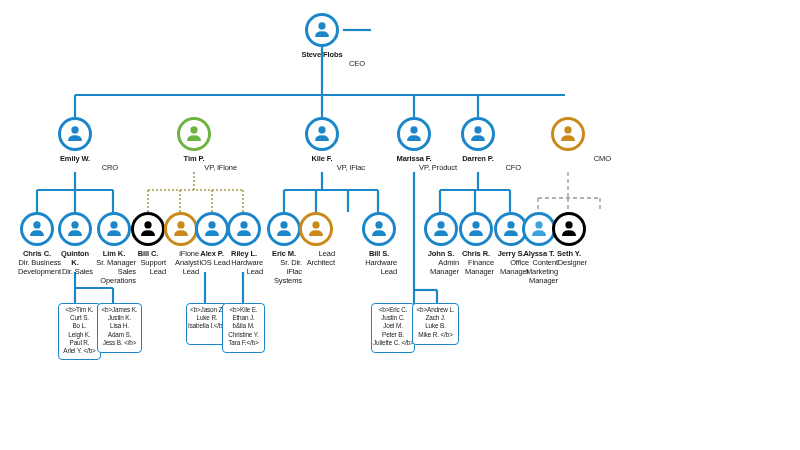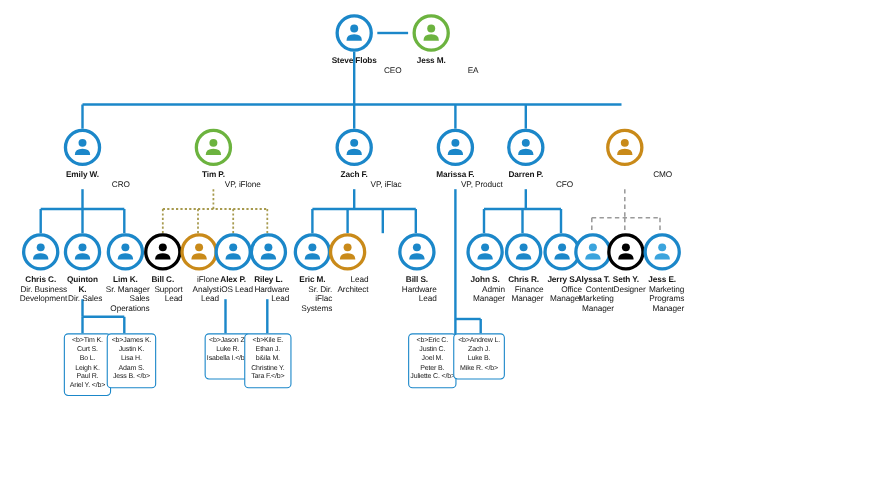--- a/index.html
+++ b/index.html
@@ -129,61 +129,51 @@
     <div class="avatar blue">
       <svg viewBox="0 0 34 34">
           <circle cx="17" cy="12" r="4.4" fill="#1b87c9"></circle>
           <path d="M8.5 25.5 q0-7 8.5-7 q8.5 0 8.5 7 z" fill="#1b87c9"></path>
         </svg>
     </div>
     <div class="n-name">Steve Flobs</div>
     <div class="n-title">CEO</div>
   </div>
 
-  <div class="node" style="left:392px;top:13px;">
+
+  <div class="node" style="left:75px;top:117px;">
+    <div class="avatar blue">
+      <svg viewBox="0 0 34 34">
+          <circle cx="17" cy="12" r="4.4" fill="#1b87c9"></circle>
+          <path d="M8.5 25.5 q0-7 8.5-7 q8.5 0 8.5 7 z" fill="#1b87c9"></path>
+        </svg>
+    </div>
+    <div class="n-name">Emily W.</div>
+    <div class="n-title">CRO</div>
+  </div>
+
+  <div class="node" style="left:194px;top:117px;">
     <div class="avatar green">
       <svg viewBox="0 0 34 34">
           <circle cx="17" cy="12" r="4.4" fill="#6cb33f"></circle>
           <path d="M8.5 25.5 q0-7 8.5-7 q8.5 0 8.5 7 z" fill="#6cb33f"></path>
         </svg>
     </div>
-    <div class="n-name">Jess M.</div>
-    <div class="n-title">EA</div>
-  </div>
-
-  <div class="node" style="left:75px;top:117px;">
-    <div class="avatar blue">
-      <svg viewBox="0 0 34 34">
-          <circle cx="17" cy="12" r="4.4" fill="#1b87c9"></circle>
-          <path d="M8.5 25.5 q0-7 8.5-7 q8.5 0 8.5 7 z" fill="#1b87c9"></path>
-        </svg>
-    </div>
-    <div class="n-name">Emily W.</div>
-    <div class="n-title">CRO</div>
-  </div>
-
-  <div class="node" style="left:194px;top:117px;">
-    <div class="avatar green">
-      <svg viewBox="0 0 34 34">
-          <circle cx="17" cy="12" r="4.4" fill="#6cb33f"></circle>
-          <path d="M8.5 25.5 q0-7 8.5-7 q8.5 0 8.5 7 z" fill="#6cb33f"></path>
-        </svg>
-    </div>
     <div class="n-name">Tim P.</div>
     <div class="n-title">VP, iFlone</div>
   </div>
 
   <div class="node" style="left:322px;top:117px;">
     <div class="avatar blue">
       <svg viewBox="0 0 34 34">
           <circle cx="17" cy="12" r="4.4" fill="#1b87c9"></circle>
           <path d="M8.5 25.5 q0-7 8.5-7 q8.5 0 8.5 7 z" fill="#1b87c9"></path>
         </svg>
     </div>
-    <div class="n-name">Zach F.</div>
+    <div class="n-name">Kile F.</div>
     <div class="n-title">VP, iFlac</div>
   </div>
 
   <div class="node" style="left:414px;top:117px;">
     <div class="avatar blue">
       <svg viewBox="0 0 34 34">
           <circle cx="17" cy="12" r="4.4" fill="#1b87c9"></circle>
           <path d="M8.5 25.5 q0-7 8.5-7 q8.5 0 8.5 7 z" fill="#1b87c9"></path>
         </svg>
     </div>
@@ -372,30 +362,20 @@
     <div class="avatar black">
       <svg viewBox="0 0 34 34">
           <circle cx="17" cy="12" r="4.4" fill="#000000"></circle>
           <path d="M8.5 25.5 q0-7 8.5-7 q8.5 0 8.5 7 z" fill="#000000"></path>
         </svg>
     </div>
     <div class="n-name">Seth Y.</div>
     <div class="n-title">Designer</div>
   </div>
 
-  <div class="node" style="left:602px;top:212px;width:40px;transform:translateX(-20px);">
-    <div class="avatar blue">
-      <svg viewBox="0 0 34 34">
-          <circle cx="17" cy="12" r="4.4" fill="#3ba4dd"></circle>
-          <path d="M8.5 25.5 q0-7 8.5-7 q8.5 0 8.5 7 z" fill="#3ba4dd"></path>
-        </svg>
-    </div>
-    <div class="n-name">Jess E.</div>
-    <div class="n-title">Marketing Programs Manager</div>
-  </div>
 
   <div class="listbox" style="left:58px;top:303px;width:43px;height:57px;">
       <div>&lt;b&gt;Tim K.</div>
       <div>Curt S.</div>
       <div>Bo L.</div>
       <div>Leigh K.</div>
       <div>Paul R.</div>
       <div>Ariel Y. &lt;/b&gt;</div>
     </div>
   <div class="listbox" style="left:97px;top:303px;width:45px;height:50px;">

